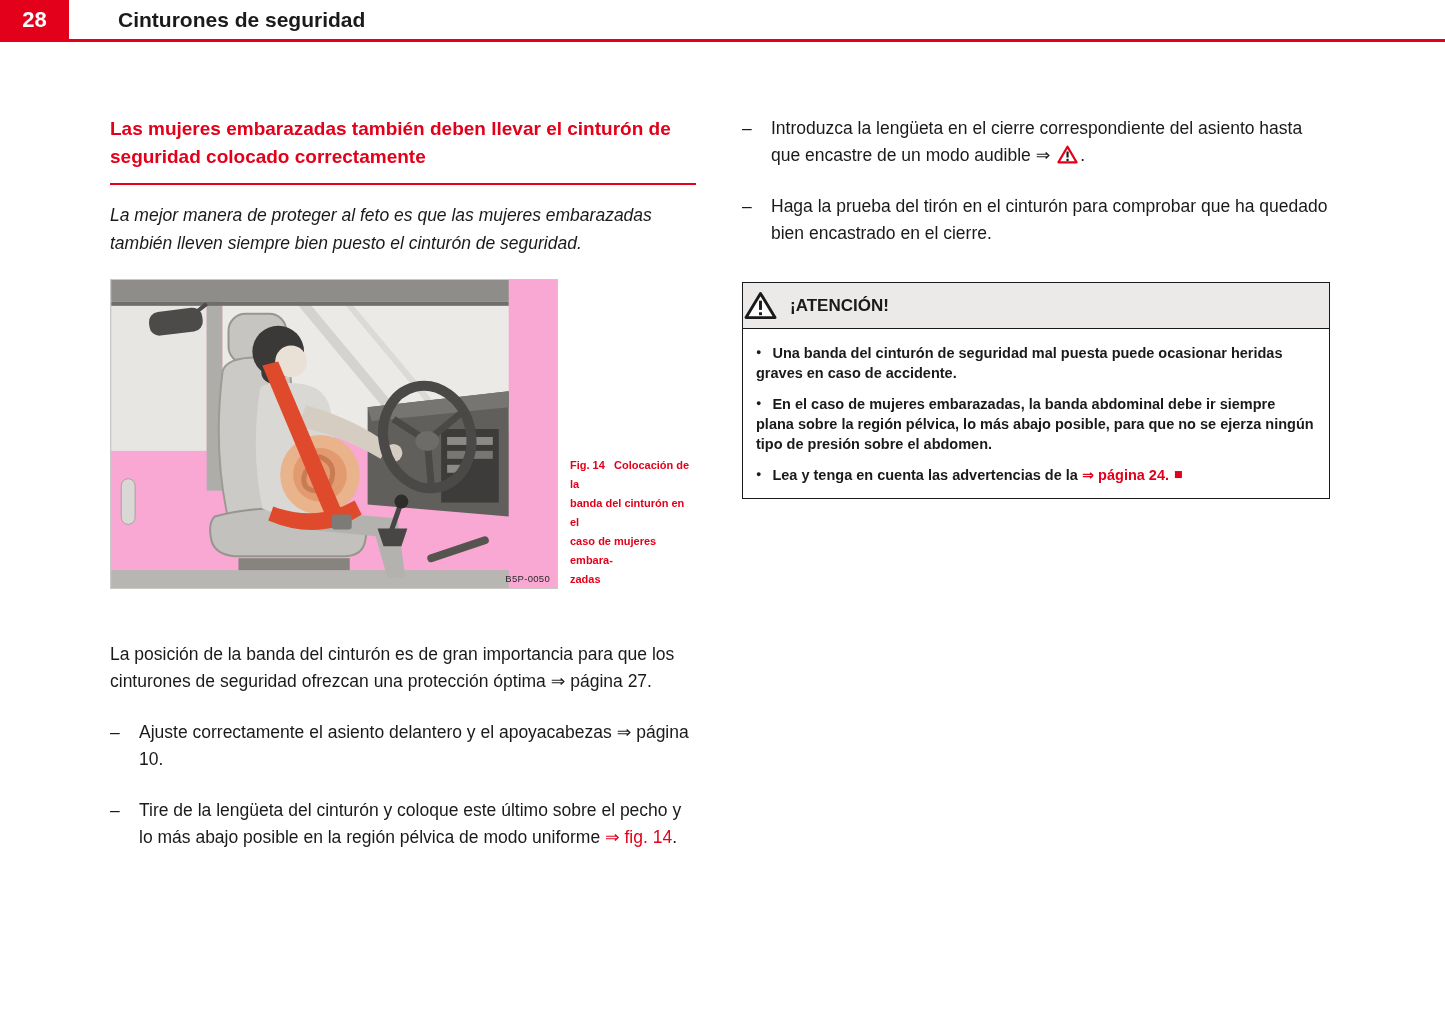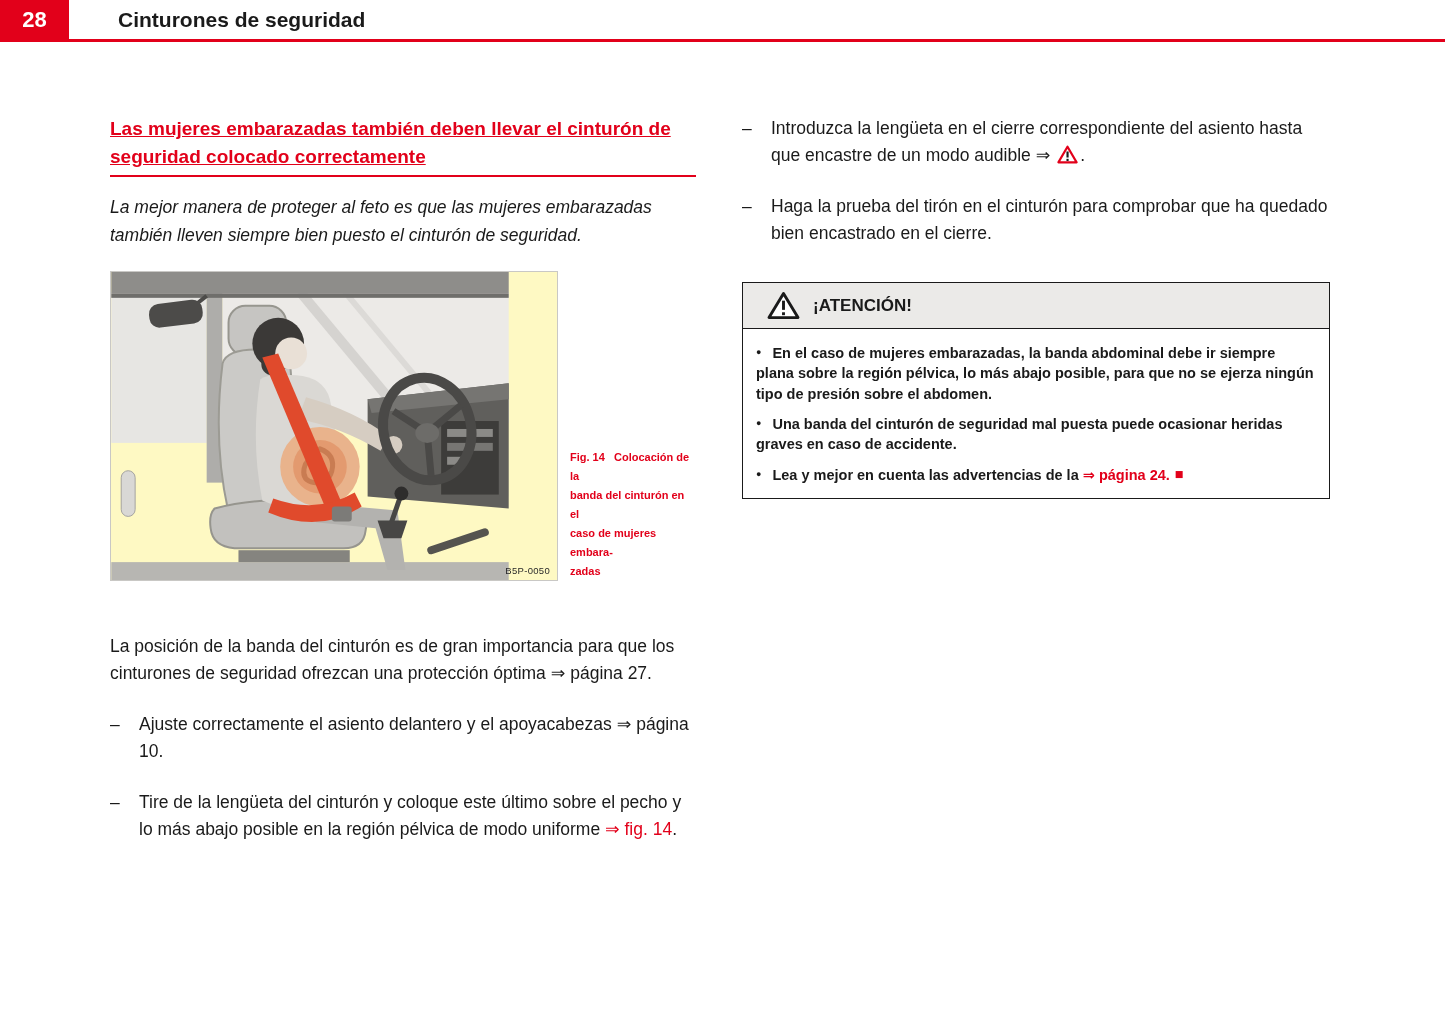--- a/index.html
+++ b/index.html
@@ -21,26 +21,26 @@
     display:flex; align-items:center; font-size:21px; font-weight:bold;
   }
   .header-rule { position:absolute; left:0; top:39px; width:1445px; height:3px; background:var(--accent); }
 
   
   .col-left  { position:absolute; left:110px; top:115px; width:586px; }
   .col-right { position:absolute; left:742px; top:115px; width:588px; }
 
   .section-heading {
     color:var(--accent); font-size:19px; line-height:28px; font-weight:bold;
-    padding-bottom:4px; border-bottom:2px solid var(--accent);text-decoration:underline;
+    padding-bottom:12px; border-bottom:2px solid var(--accent);
   }
   .intro { font-style:italic; font-size:17.5px; line-height:28px; margin-top:16px; }
 
   .figure-row { display:flex; margin-top:22px; }
-  .figure-image { position:relative; width:448px; height:310px; border:1px solid #c9c8c5; flex:0 0 auto; background:#fef9c3; }
+  .figure-image { position:relative; width:448px; height:310px; border:1px solid #c9c8c5; flex:0 0 auto; background:#f9a8d4; }
   .figure-image svg { display:block; }
   .image-code { position:absolute; right:7px; bottom:4px; font-size:9.5px; color:#2a2a2a; letter-spacing:.3px; }
   .figure-caption {
     margin-left:12px; align-self:flex-end; color:var(--accent); font-weight:bold;
     font-size:11px; line-height:19px; white-space:pre-line;
   }
 
   .body-par { font-size:17.5px; line-height:26.5px; margin-top:52px; }
 
   .dash-item { display:flex; font-size:17.5px; line-height:26.5px; margin-top:25px; }
@@ -49,21 +49,21 @@
   .dash-text { flex:1; }
 
   .red { color:var(--accent); }
   .ref { cursor:pointer; }
 
   
   .warning-box { margin-top:36px; border:1px solid #1a1a1a; background:#fff; }
   .warning-header {
     display:flex; align-items:center; gap:13px;
     background:#ebeae8; border-bottom:1px solid #1a1a1a;
-    padding:8px 24px; font-size:17px; font-weight:bold;
+    padding:8px 1px; font-size:17px; font-weight:bold;
   }
   .warning-body { padding:4px 13px 13px; font-weight:bold; font-size:14.5px; line-height:20.5px; }
   .warning-body p { margin-top:9px; }
   .bullet { font-size:9px; vertical-align:2.5px; margin-right:11px; }
   .tri-inline { vertical-align:-3px; margin:0 2px; }
   .end-square { margin-left:5px; }
 </style>
 </head>
 <body>
 
@@ -195,19 +195,19 @@
   <div class="warning-box">
     <div class="warning-header">
       <svg width="33" height="29" viewBox="0 0 34 30">
           <path d="M17 2.5 L32 27.5 L2 27.5 Z" fill="#ffffff" stroke="#1a1a1a" stroke-width="3" stroke-linejoin="round"></path>
           <rect x="15.5" y="10" width="3" height="9.5" fill="#1a1a1a"></rect>
           <rect x="15.5" y="22" width="3" height="3" fill="#1a1a1a"></rect>
         </svg>
       <span>¡ATENCIÓN!</span>
     </div>
     <div class="warning-body">
+      <p><span class="bullet">●</span><span>Una banda del cinturón de seguridad mal puesta puede ocasionar heridas graves en caso de accidente.</span></p>
       <p><span class="bullet">●</span><span>En el caso de mujeres embarazadas, la banda abdominal debe ir siempre plana sobre la región pélvica, lo más abajo posible, para que no se ejerza ningún tipo de presión sobre el abdomen.</span></p>
-      <p><span class="bullet">●</span><span>Una banda del cinturón de seguridad mal puesta puede ocasionar heridas graves en caso de accidente.</span></p>
-      <p><span class="bullet">●</span><span>Lea y mejor en cuenta las advertencias de la </span><span class="red ref">⇒ página 24.</span><span class="red end-square">■</span></p>
+      <p><span class="bullet">●</span><span>Lea y tenga en cuenta las advertencias de la </span><span class="red ref">⇒ página 24.</span><span class="red end-square">■</span></p>
     </div>
   </div>
 
 </section>
 
 </body></html>

